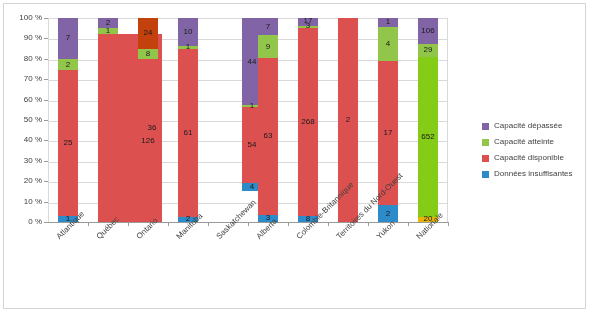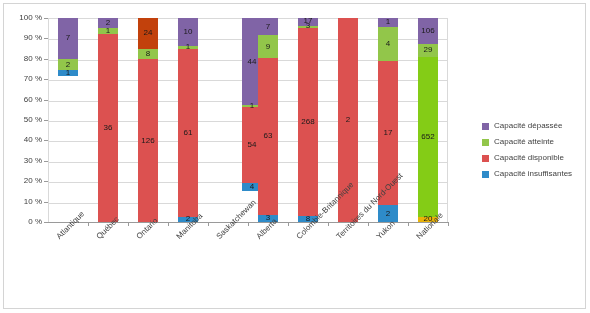--- a/index.html
+++ b/index.html
@@ -156,34 +156,37 @@
       </div>
     <div id="bars-layer">
         <div class="bar-slot" style="left: 0px; width: 40px;">
           <div class="bar" style="left: 10px; width: 20px; height: 204px;">
             <div class="seg" title="Capacité dépassée" style="height: 40.8px; background: rgb(128, 100, 166);">
               <span>7</span>
             </div>
             <div class="seg" title="Capacité atteinte" style="height: 11.6571px; background: rgb(146, 198, 74);">
               <span>2</span>
             </div>
+            <div class="seg" title="Capacité disponible" style="height: 145.714px; background: rgb(220, 81, 80);">
+              <span>25</span>
+            </div>
             <div class="seg" title="Données insuffisantes" style="height: 5.82857px; background: rgb(46, 139, 201);">
               <span style="margin-top: -1px;">1</span>
             </div>
           </div>
         </div>
         <div class="bar-slot" style="left: 40px; width: 40px;">
           <div class="bar" style="left: 10px; width: 20px; height: 204px;">
             <div class="seg" title="Capacité dépassée" style="height: 10.4615px; background: rgb(128, 100, 166);">
               <span>2</span>
             </div>
             <div class="seg" title="Capacité atteinte" style="height: 5.23077px; background: rgb(146, 198, 74);">
               <span style="margin-top: -1px;">1</span>
             </div>
-            <div class="seg" title="Capacité disponible" style="height: 188.308px; background: rgb(220, 81, 80);">
+            <div class="seg" title="Capacité disponible" style="height: 188.308px; background: rgb(220, 81, 80); padding-left: 44px;">
               <span>36</span>
             </div>
           </div>
         </div>
         <div class="bar-slot" style="left: 80px; width: 40px;">
           <div class="bar" style="left: 10px; width: 20px; height: 204px;">
             <div class="seg" title="Capacité dépassée" style="height: 30.9873px; background: #c2410c;">
               <span>24</span>
             </div>
             <div class="seg" title="Capacité atteinte" style="height: 10.3291px; background: rgb(146, 198, 74);">
@@ -322,21 +325,21 @@
       <div class="leg-row">
         <div class="swatch" style="background: rgb(146, 198, 74);"></div>
         <span class="leg-text">Capacité atteinte</span>
       </div>
       <div class="leg-row">
         <div class="swatch" style="background: rgb(220, 81, 80);"></div>
         <span class="leg-text">Capacité disponible</span>
       </div>
       <div class="leg-row">
         <div class="swatch" style="background: rgb(46, 139, 201);"></div>
-        <span class="leg-text">Capacité insuffisantes</span>
+        <span class="leg-text">Données insuffisantes</span>
       </div>
     </div>
 
 <div class="tickmark" style="left: 84px;"></div>
     <div class="tickmark" style="left: 124px;"></div>
     <div class="tickmark" style="left: 164px;"></div>
     <div class="tickmark" style="left: 204px;"></div>
     <div class="tickmark" style="left: 244px;"></div>
     <div class="tickmark" style="left: 284px;"></div>
     <div class="tickmark" style="left: 324px;"></div>

